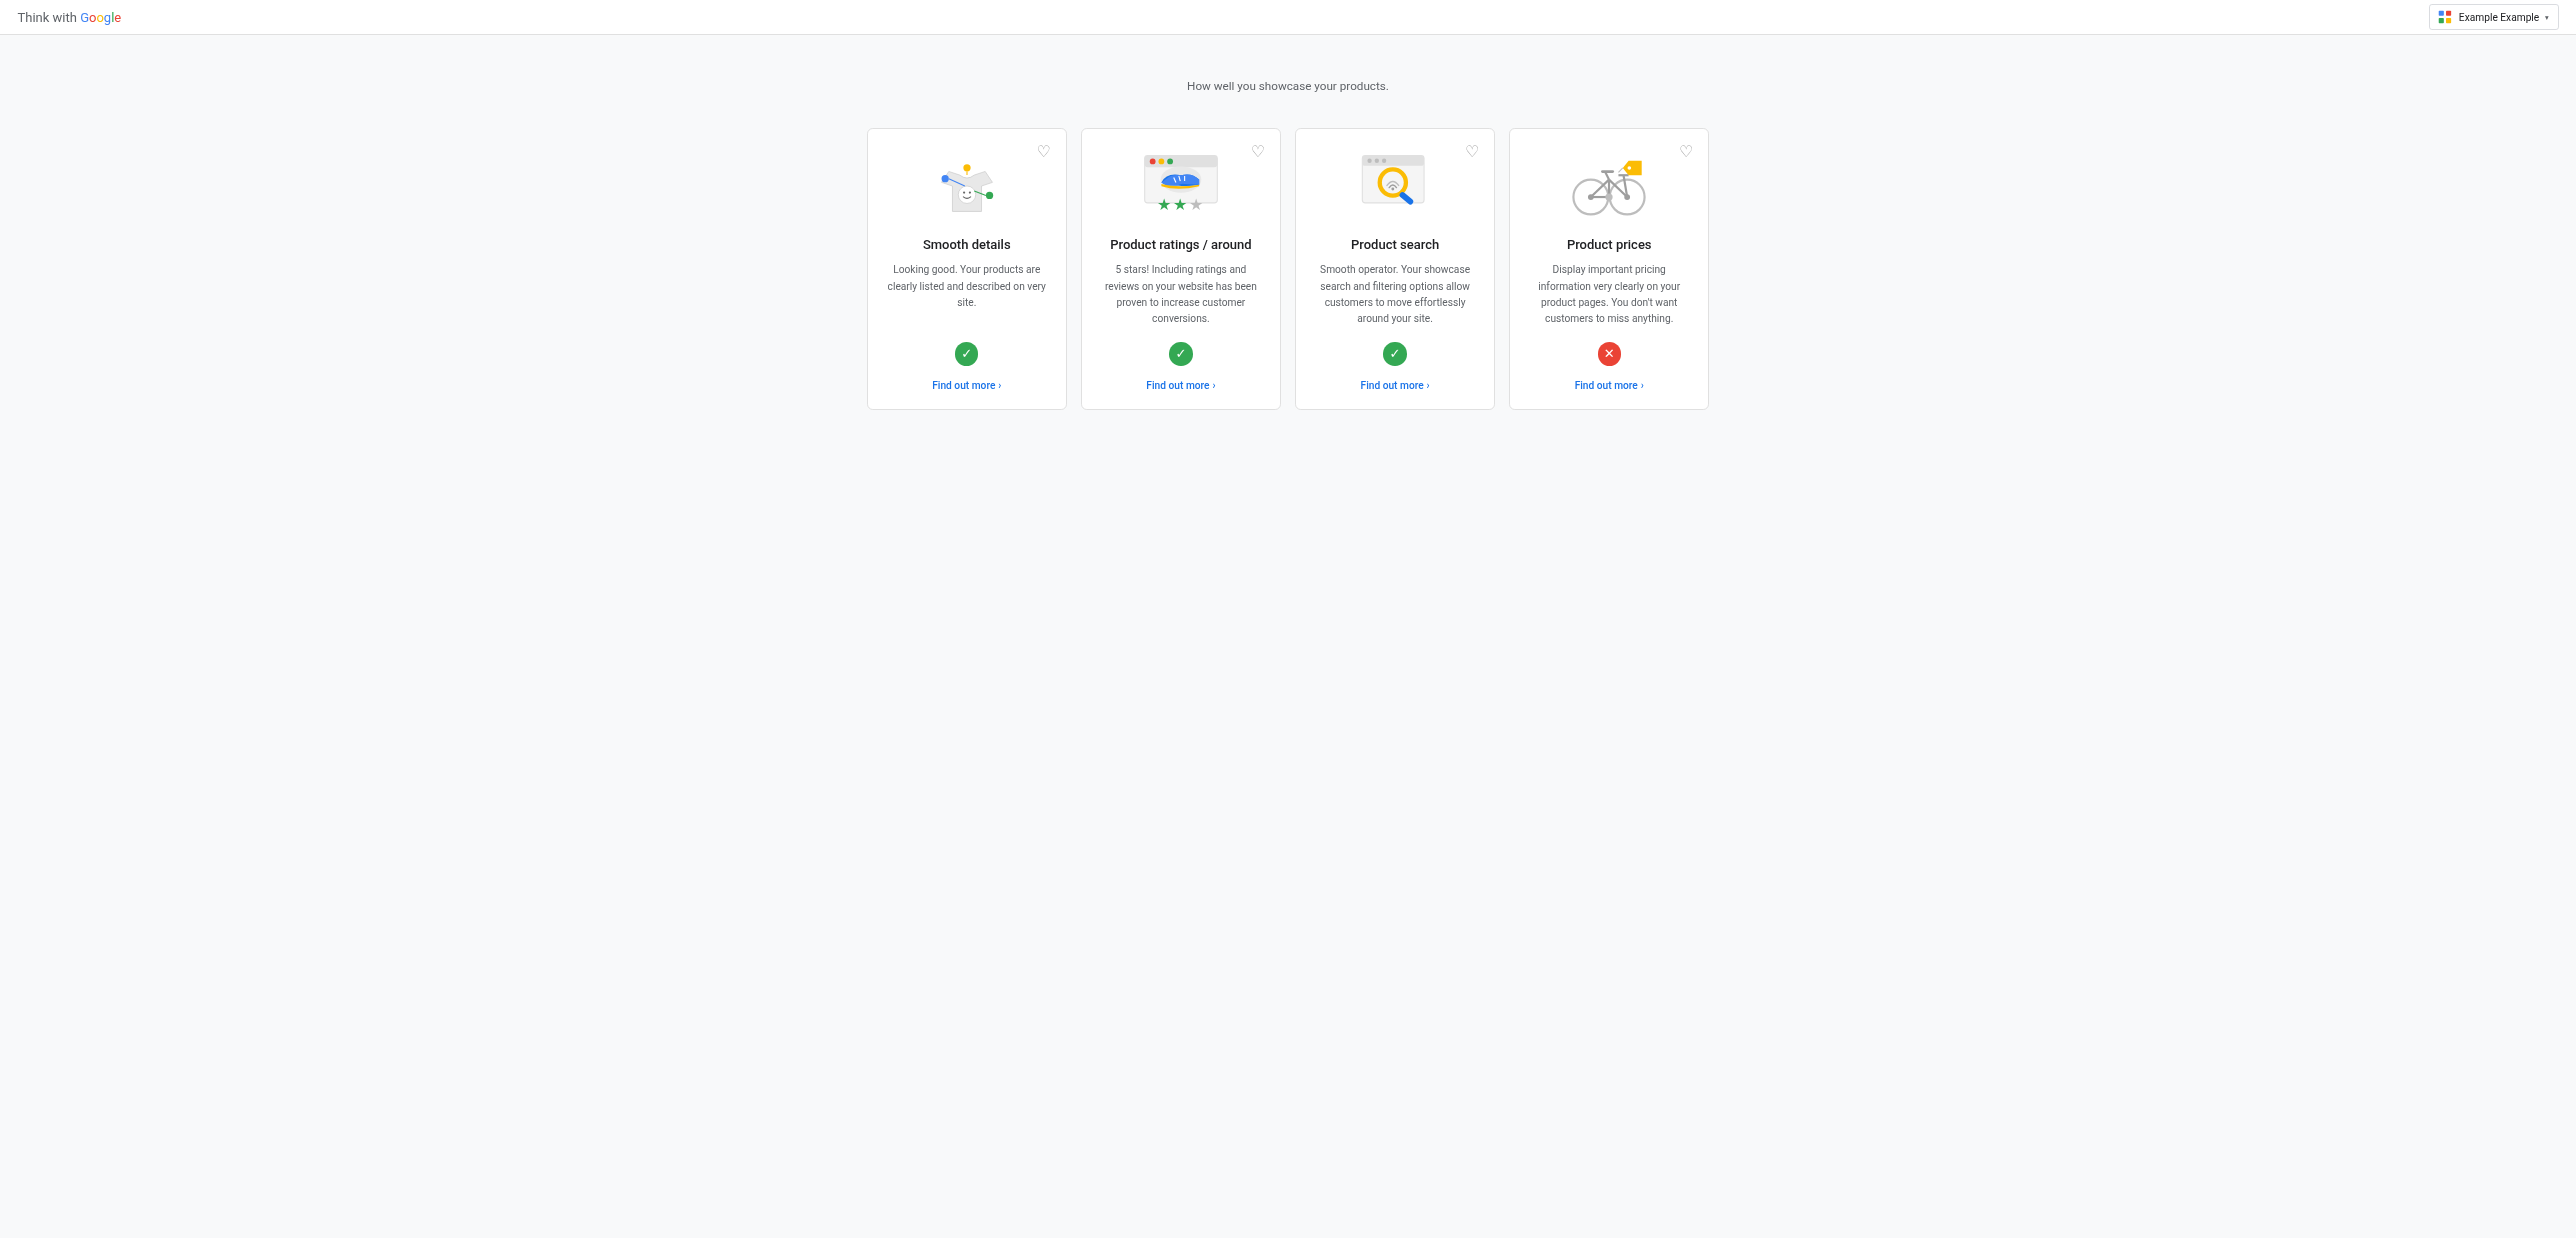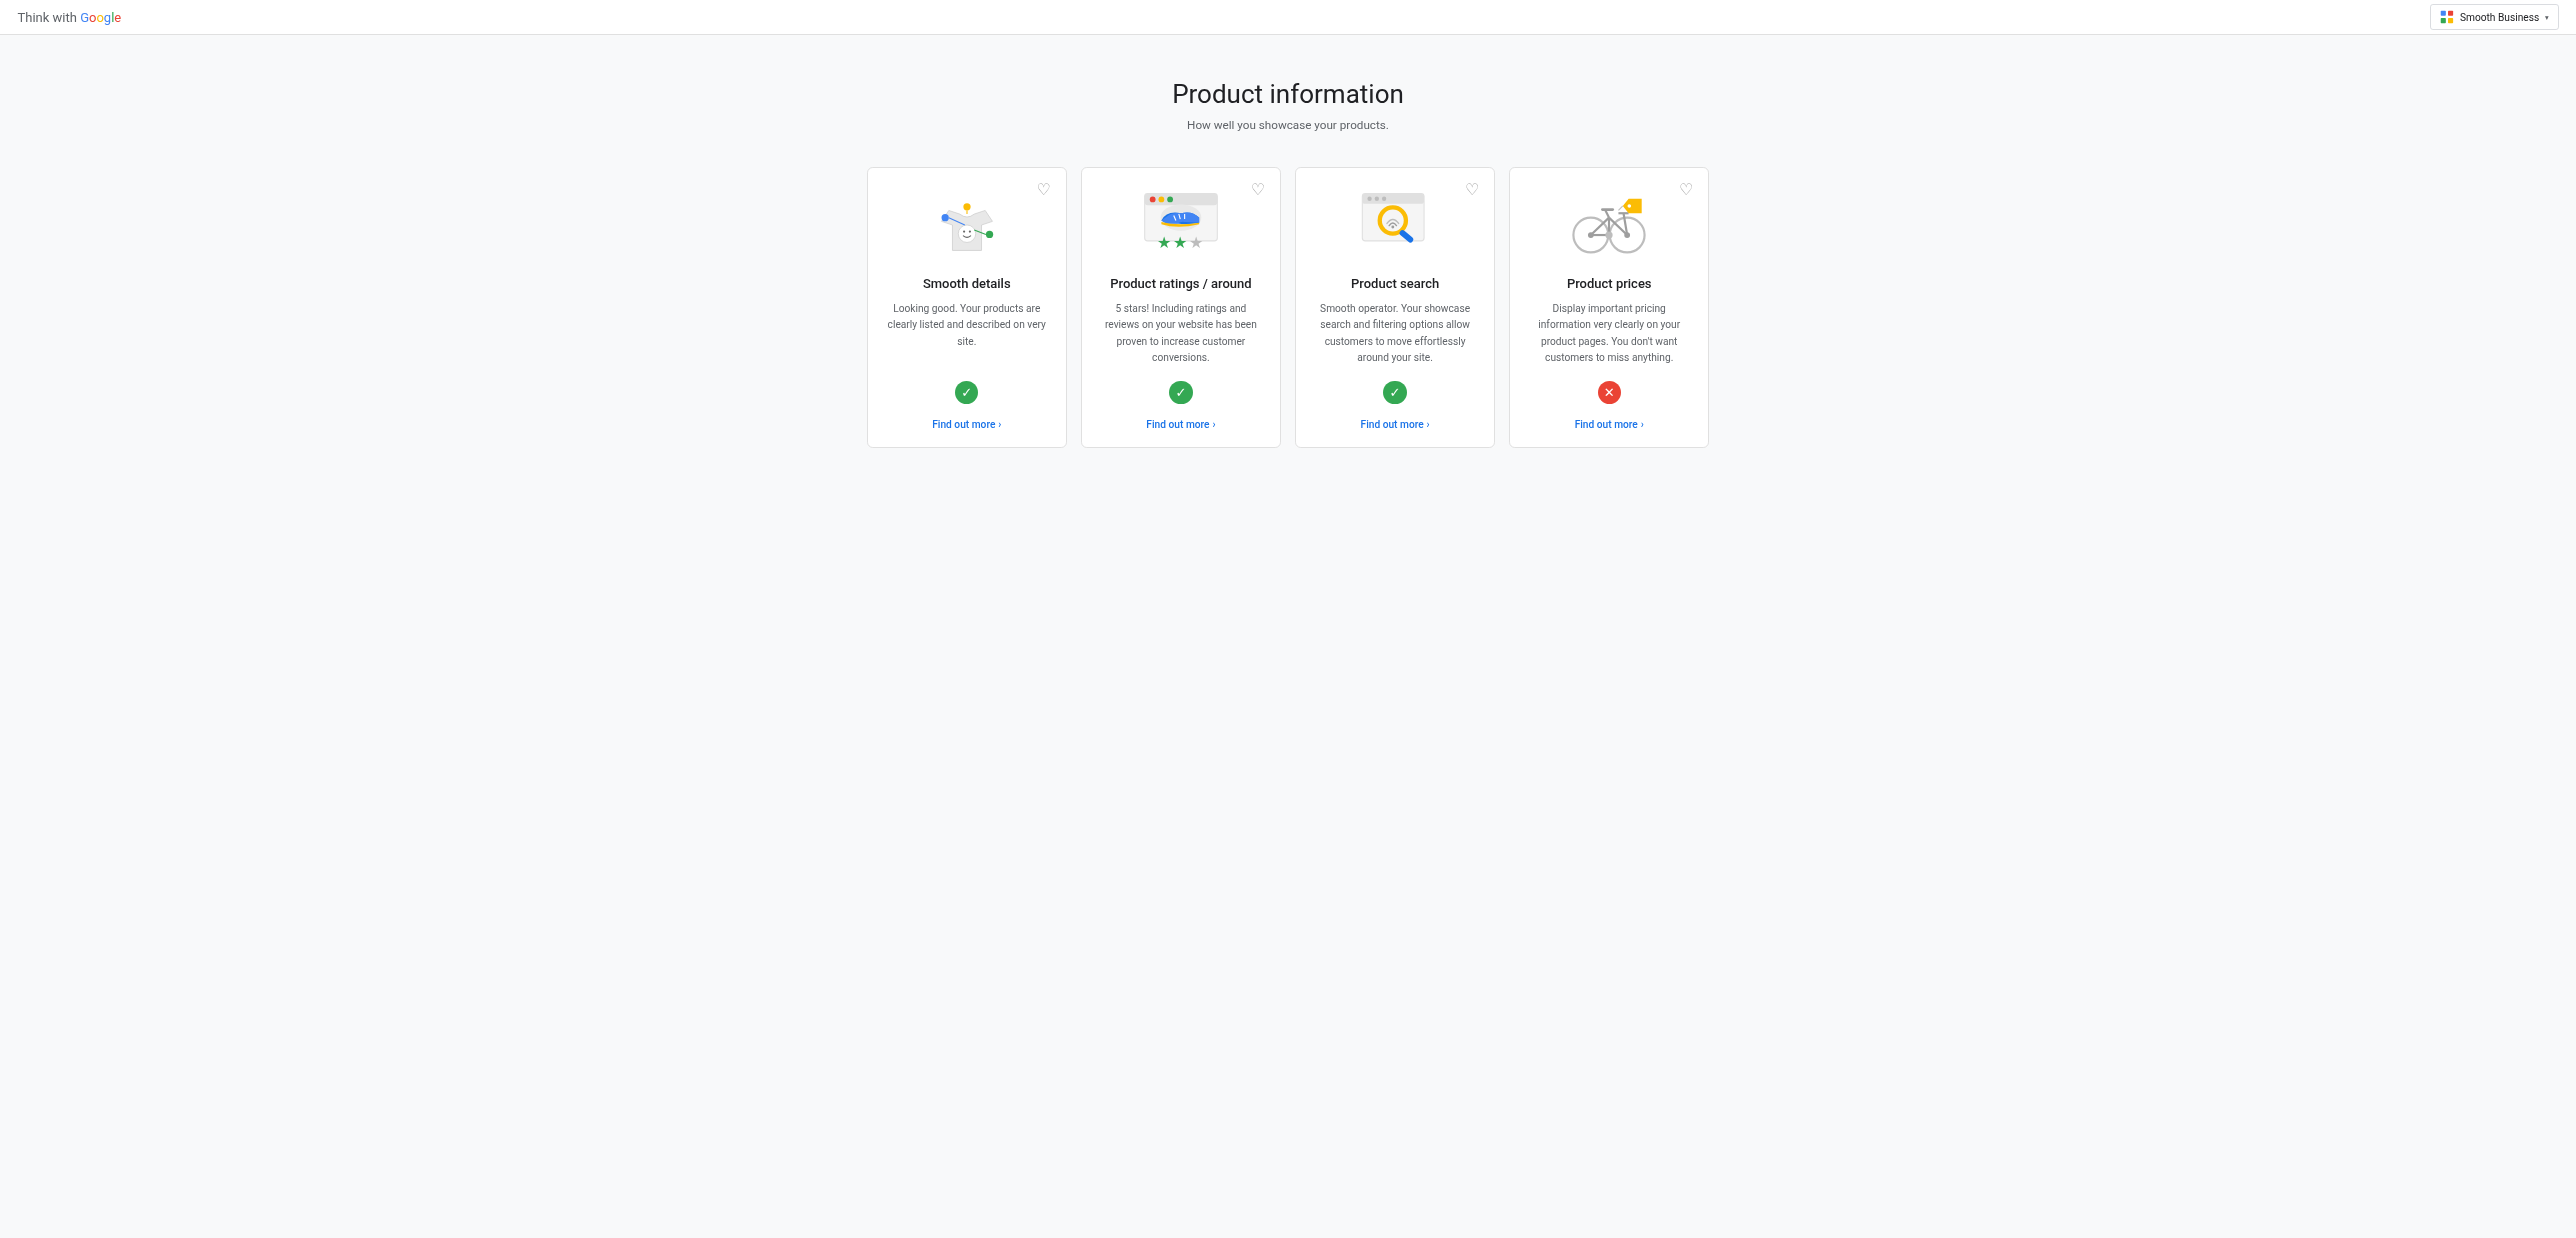--- a/index.html
+++ b/index.html
@@ -224,28 +224,27 @@
     <div class="business-selector">
       <span class="business-icon">
 
         <svg width="14.6" height="14.6" viewBox="0 0 20 20">
           <rect x="1" y="1" width="7" height="7" fill="#4285F4" rx="1"></rect>
           <rect x="11" y="1" width="7" height="7" fill="#EA4335" rx="1"></rect>
           <rect x="1" y="11" width="7" height="7" fill="#34A853" rx="1"></rect>
           <rect x="11" y="11" width="7" height="7" fill="#FBBC05" rx="1"></rect>
         </svg>
       </span>
-      <span>Smooth Business</span>
+      <span>Example Example</span>
       <span class="chevron-down">▾</span>
     </div>
   </div>
 </nav>
 
 <main class="main">
-  <h1 class="section-title">Product information</h1>
   <p class="section-subtitle">How well you showcase your products.</p>
 
   <div class="cards-grid">
 
     <div class="card">
       <span class="card-heart">♡</span>
       <div class="card-illustration">
 
         <svg width="80" height="66" viewBox="0 0 110 90">
 

